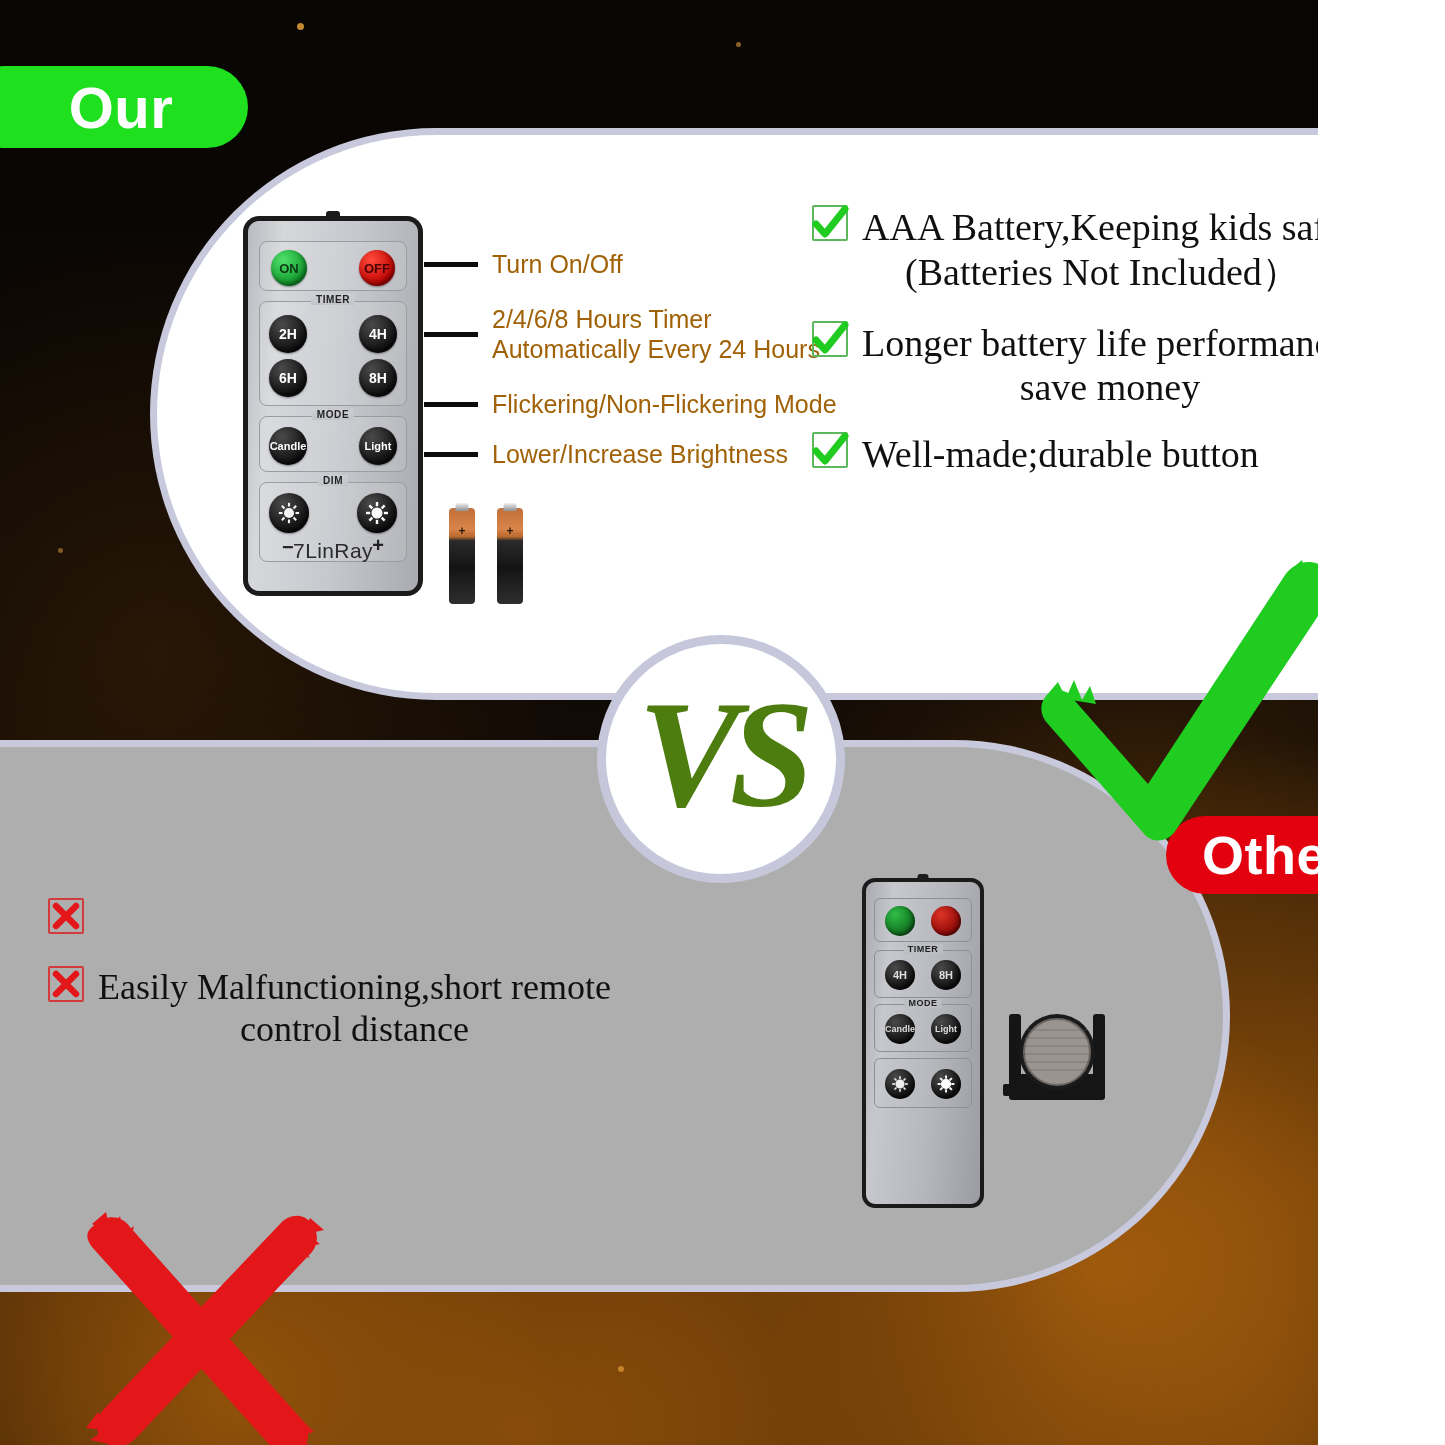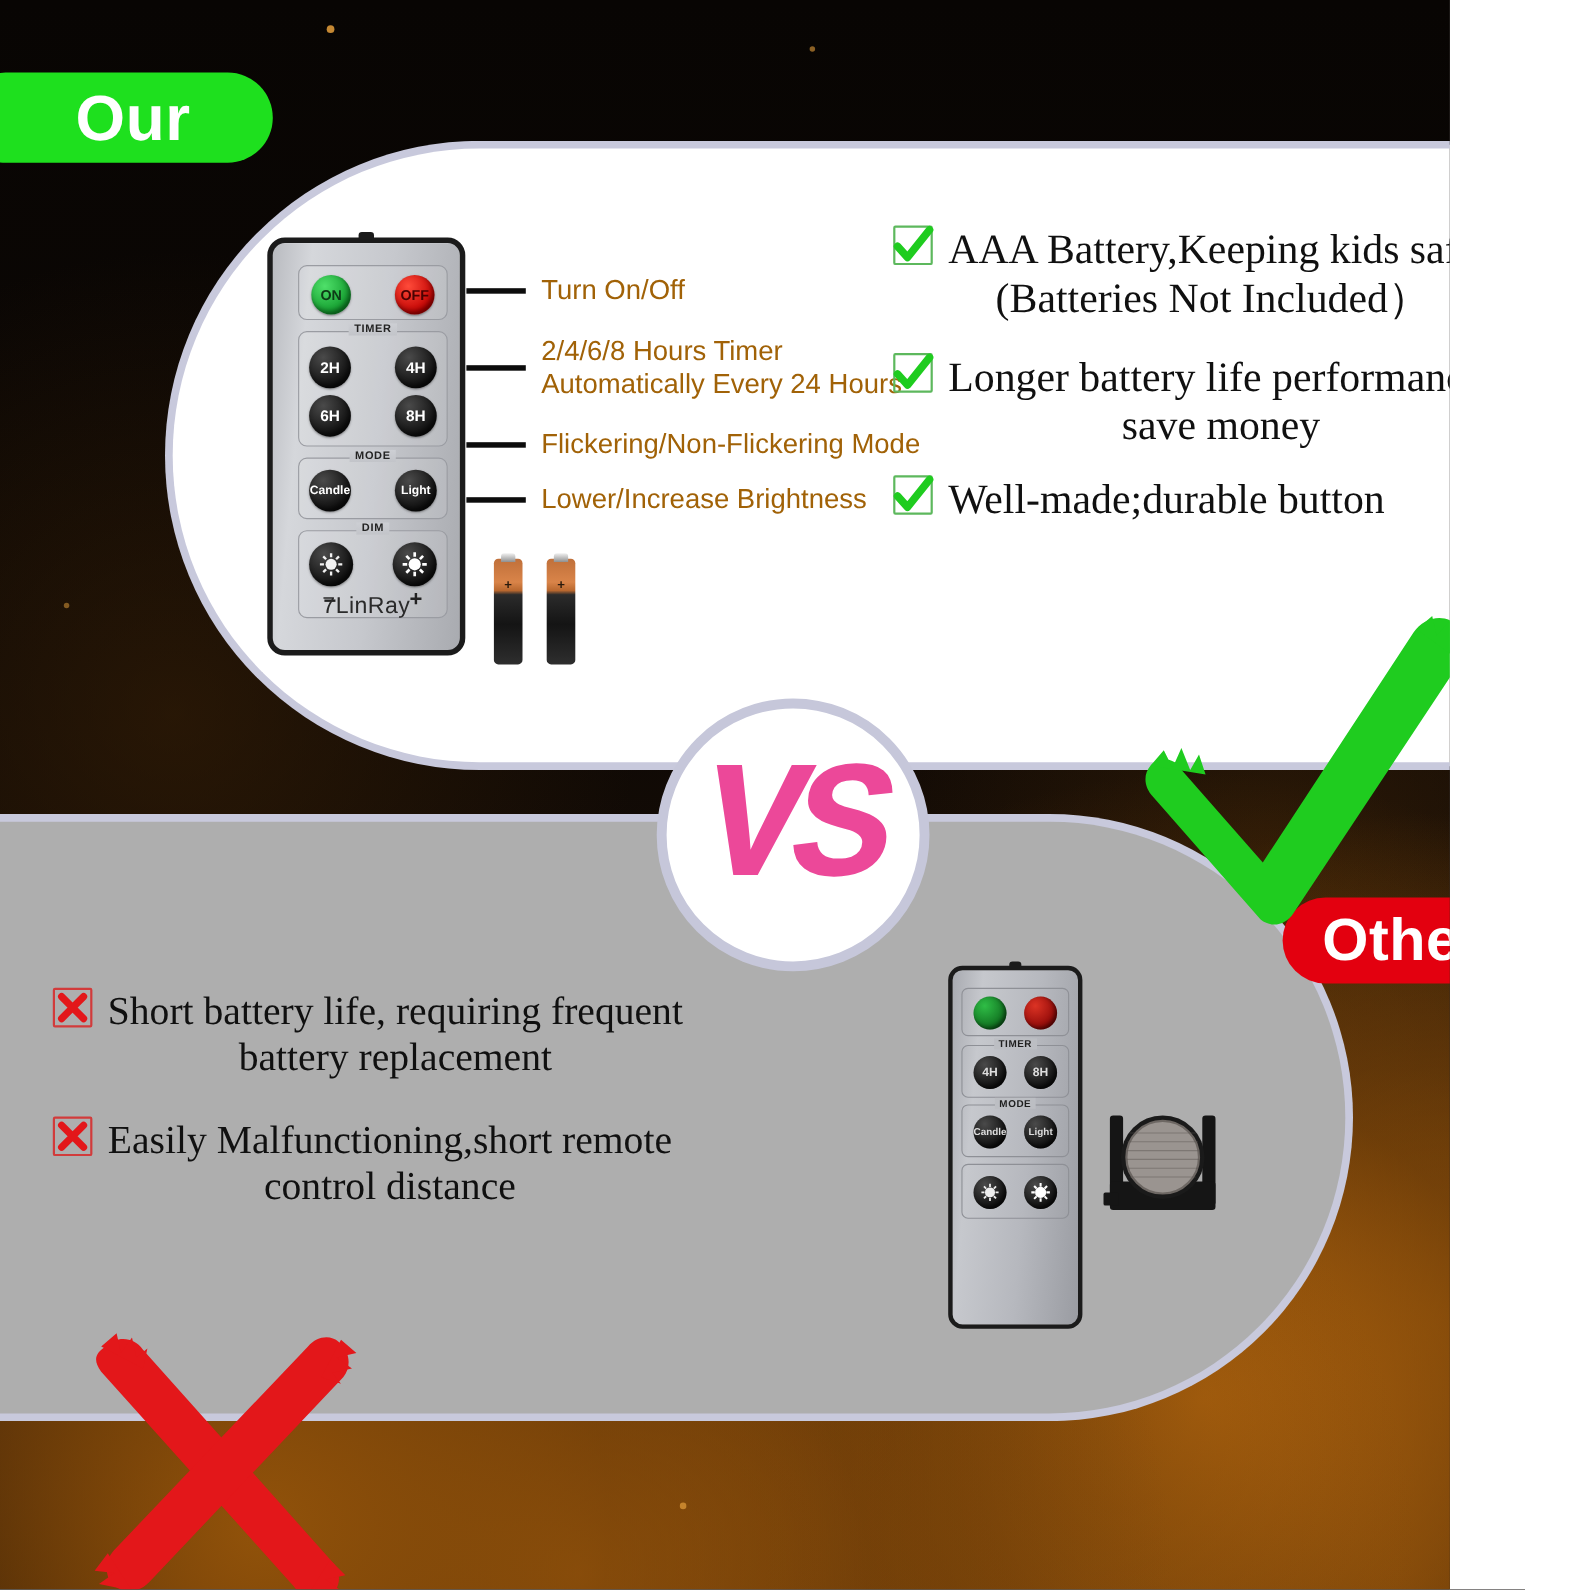--- a/index.html
+++ b/index.html
@@ -85,23 +85,23 @@
     position: absolute;
     left: 597px; top: 635px;
     width: 248px; height: 248px;
     background: #fff;
     border: 9px solid #c6c7da;
     border-radius: 50%;
     display: flex; align-items: center; justify-content: center;
     z-index: 7;
   }
   .vs-text {
-    font-family: Liberation Mono, monospace;
+    font-family: Liberation Serif, serif;
     font-weight: bold; font-style: italic;
-    font-size: 152px; color: #ec4899;
+    font-size: 152px; color: #4d7c0f;
     letter-spacing: -10px;
     line-height: 1;
     transform: translateY(-4px);
   }
 
   
   .remote {
     position: absolute;
     left: 243px; top: 216px;
     width: 180px; height: 380px;
@@ -114,21 +114,20 @@
     position: absolute; left: 50%; top: -10px;
     transform: translateX(-50%);
     width: 14px; height: 7px;
     background: #1b1b1b; border-radius: 3px 3px 0 0;
   }
   .grp {
     position: absolute; left: 11px; right: 11px;
     border: 1.5px solid #9a9ca2;
     border-radius: 8px;
     background: rgba(255,255,255,0.10);
-    margin-left: 12px;
   }
   .grp-label {
     position: absolute; left: 50%; top: -8px;
     transform: translateX(-50%);
     background: linear-gradient(180deg,#cdcfd4,#c2c4c9);
     padding: 0 5px;
     font-size: 10px; font-weight: bold; color: #232323;
     letter-spacing: 0.6px;
   }
   .btn {
@@ -415,22 +414,20 @@
   </div>
 
   <div class="feat-list" style="left:48px;top:898px;width:700px;">
     <div class="feat-row" style="margin-bottom:32px;">
       <span class="mark mark-x">
         <span class="mark-box"></span>
         <svg viewBox="0 0 44 44">
           <path d="M12 12 L32 32 M32 12 L12 32" stroke="#e3171a" stroke-width="6.5" stroke-linecap="round"></path>
         </svg>
       </span>
-      <span class="feat-text cons-text">Short battery life, requiring frequent
-battery replacement</span>
     </div>
     <div class="feat-row">
       <span class="mark mark-x">
         <span class="mark-box"></span>
         <svg viewBox="0 0 44 44">
           <path d="M12 12 L32 32 M32 12 L12 32" stroke="#e3171a" stroke-width="6.5" stroke-linecap="round"></path>
         </svg>
       </span>
       <span class="feat-text cons-text">Easily Malfunctioning,short remote
 control distance</span>

